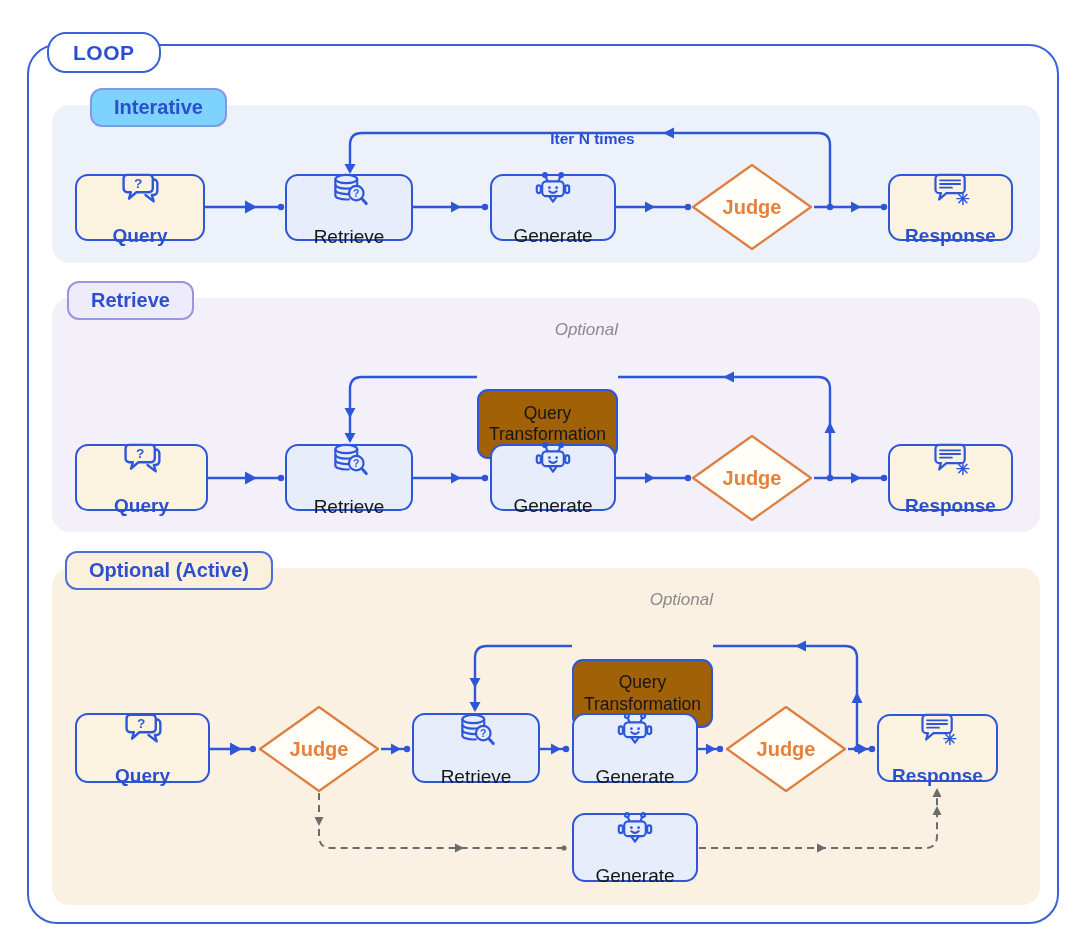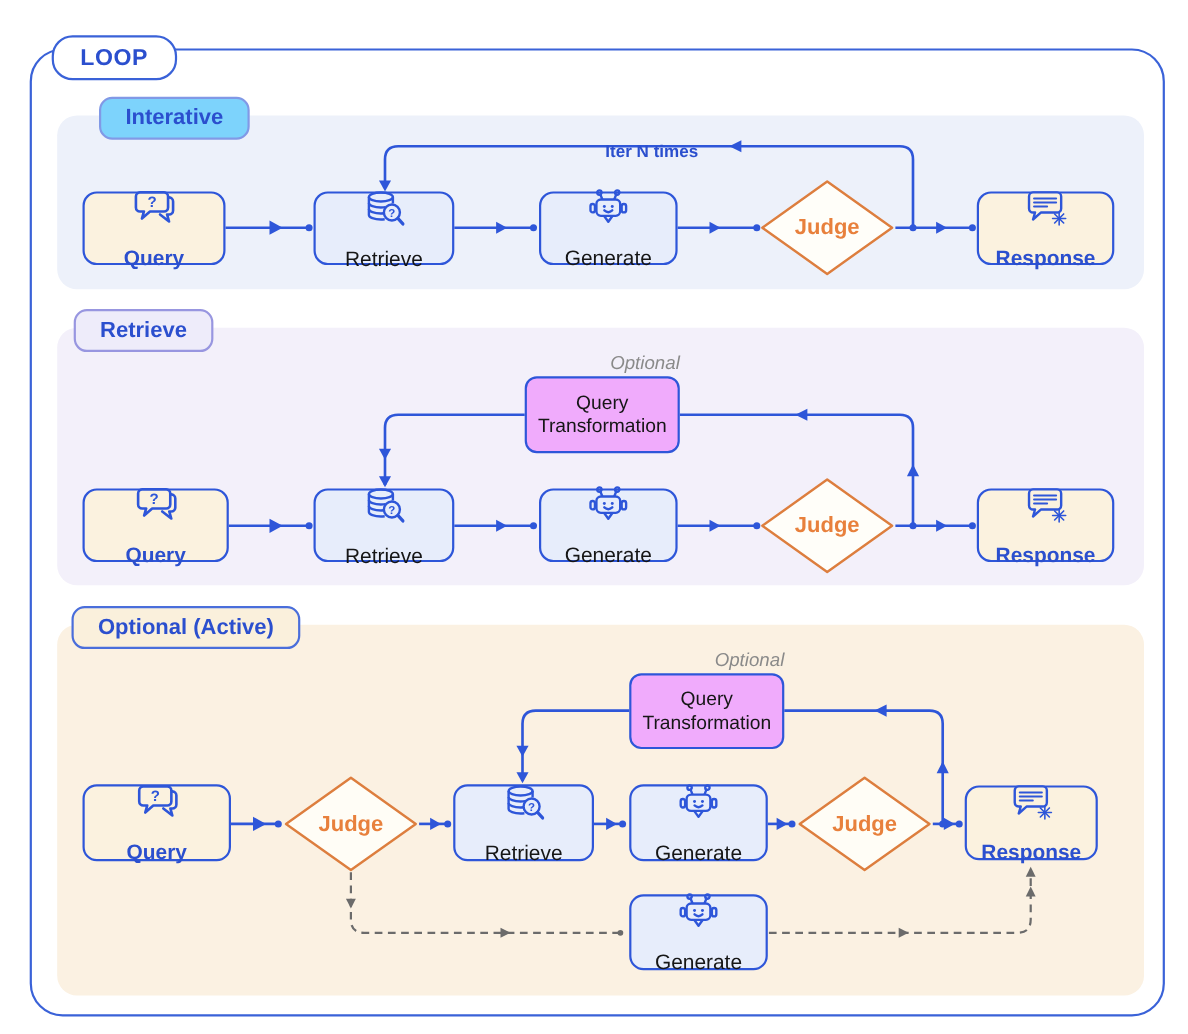--- a/index.html
+++ b/index.html
@@ -37,23 +37,24 @@
   .node{
     border:2.5px solid #2E56D9;border-radius:13px;
     display:flex;flex-direction:column;align-items:center;justify-content:center;
     gap:1px;box-sizing:border-box;padding-top:3px;
   }
   .node.cream{background:#FBF2DF;--occ:#FBF2DF;}
   .node.lblue{background:#E7EDFB;--occ:#E7EDFB;}
   .node-label{font-size:19px;color:#161616;line-height:1.1;margin-top:18px;}
   .node-label.blue{color:#2B4FCE;font-weight:700;}
   .qt-node{
-    border:2.5px solid #2E56D9;border-radius:11px;background:#f0abfc;
+    border:2.5px solid #2E56D9;border-radius:11px;background:#a16207;
     display:flex;align-items:center;justify-content:center;text-align:center;
     box-sizing:border-box;
+    margin-top:47px;
   }
   .qt-label{font-size:17.5px;color:#161616;line-height:1.22;}
   .optional{
     font-size:17px;color:#8A8A8A;text-align:right;height:18px;line-height:18px;font-style:italic;
   }
   .iter-note{
     font-size:15.5px;color:#2B4FCE;font-weight:700;text-align:center;
   }
   
   .judge{width:124px;height:88px;}

